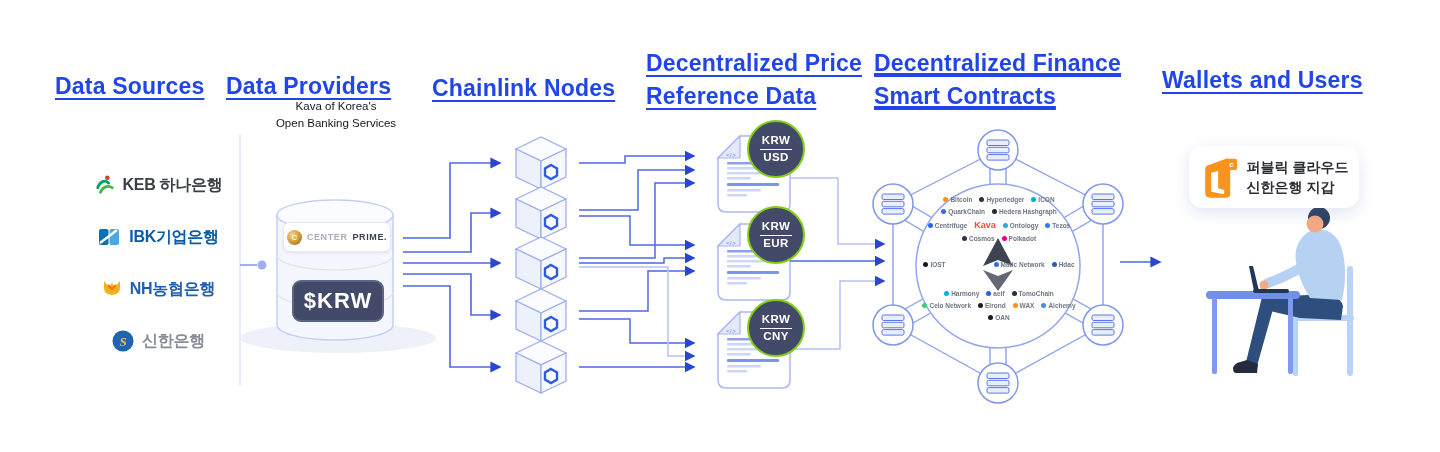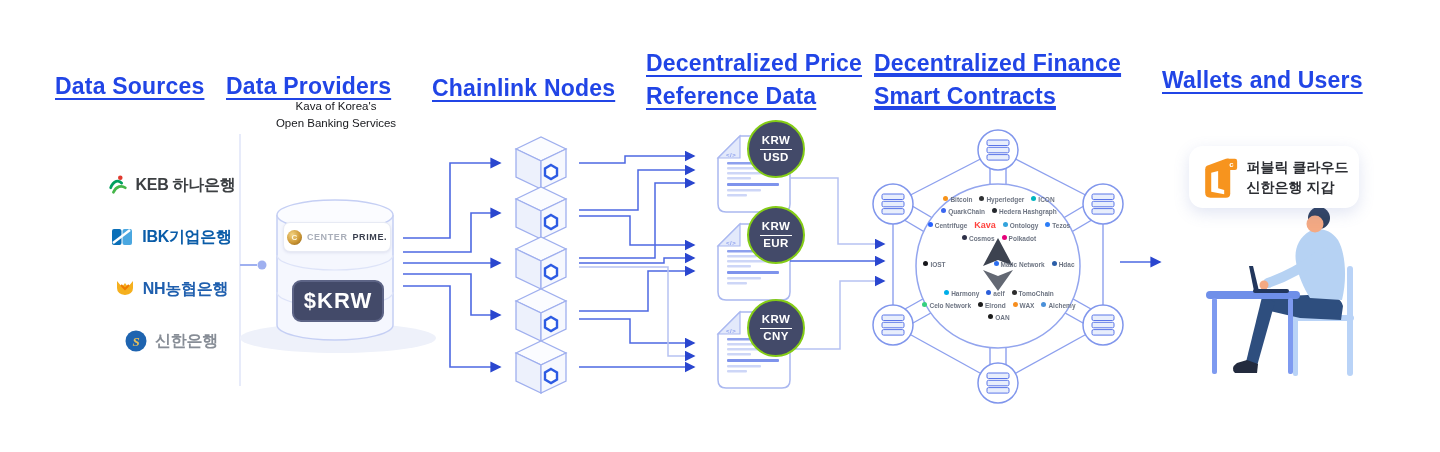--- a/index.html
+++ b/index.html
@@ -8,21 +8,21 @@
   svg.art{position:absolute;left:0;top:0;}
 
   
   .hdr{position:absolute;text-align:left;font-weight:bold;font-size:23px;color:#2145e6;
        letter-spacing:.2px;line-height:1.45;}
   .hdr span{display:block;text-decoration:underline;text-decoration-thickness:2px;text-underline-offset:4px;}
   .note{position:absolute;text-align:center;font-size:11.5px;color:#17181c;line-height:1.5;font-weight:500;}
   .note span{display:block;}
 
   
-  .bank-row{position:absolute;left:76px;width:190px;height:36px;display:flex;align-items:center;
+  .bank-row{position:absolute;left:63px;width:190px;height:36px;display:flex;align-items:center;
             justify-content:center;gap:7px;text-align:center;}
   .bank-label{font-weight:bold;font-size:16px;letter-spacing:-0.3px;}
   .bank-hana  .bank-label{color:#3d4043;}
   .bank-ibk   .bank-label{color:#0a5ca8;}
   .bank-nh    .bank-label{color:#1f5fae;}
   .bank-shinhan .bank-label{color:#878d96;}
 
   
   .brand-card{position:absolute;left:283px;top:222px;width:106px;height:28px;background:#fff;
               border:1px solid #e7eaf4;border-radius:7px;display:flex;align-items:center;
@@ -43,21 +43,21 @@
   .pair-top{border-bottom:1.5px solid #fff;padding:0 2px 1px;}
   .doc-code{position:absolute;font-size:6px;color:#8ea1ee;font-weight:bold;letter-spacing:.5px;}
 
   
   .logos-top{position:absolute;left:921px;top:196px;width:156px;display:flex;flex-wrap:wrap;
              justify-content:center;align-items:center;column-gap:7px;row-gap:5px;}
   .logos-mid{position:absolute;left:921px;top:245px;width:156px;height:38px;display:flex;
              justify-content:center;align-items:center;gap:7px;}
   .logos-bottom{position:absolute;left:917px;top:290px;width:164px;display:flex;flex-wrap:wrap;
              justify-content:center;align-items:center;column-gap:7px;row-gap:5px;}
-  .logo-item{display:inline-flex;gap:2px;font-size:6.5px;font-weight:bold;
+  .logo-item{display:inline-flex;align-items:center;gap:2px;font-size:6.5px;font-weight:bold;
              color:#6e7583;white-space:nowrap;}
   .logo-item .dot{width:5px;height:5px;border-radius:50%;background:#999;flex:0 0 auto;}
 
   
   .wallet-card{position:absolute;left:1189px;top:146px;width:170px;height:62px;background:#fff;
                border-radius:14px;box-shadow:0 5px 16px rgba(90,110,190,.18);display:flex;
                align-items:center;justify-content:center;gap:9px;}
   .wallet-text{font-size:14px;font-weight:bold;color:#2c2e33;line-height:1.45;}
   .wallet-text span{display:block;}
 </style>

